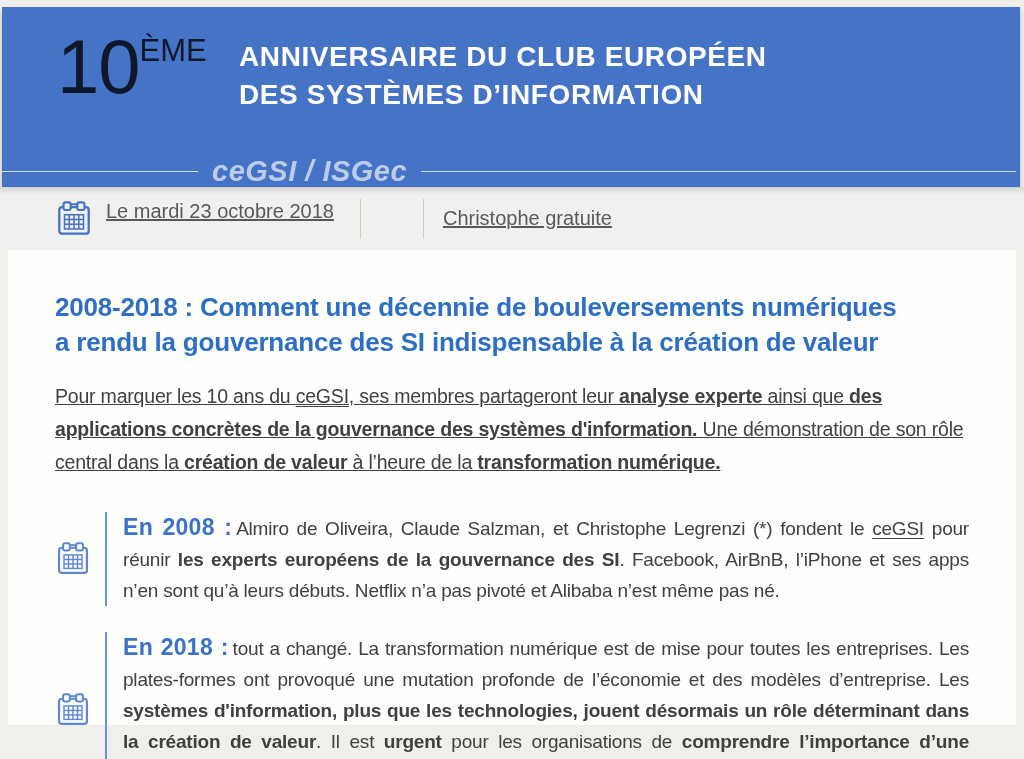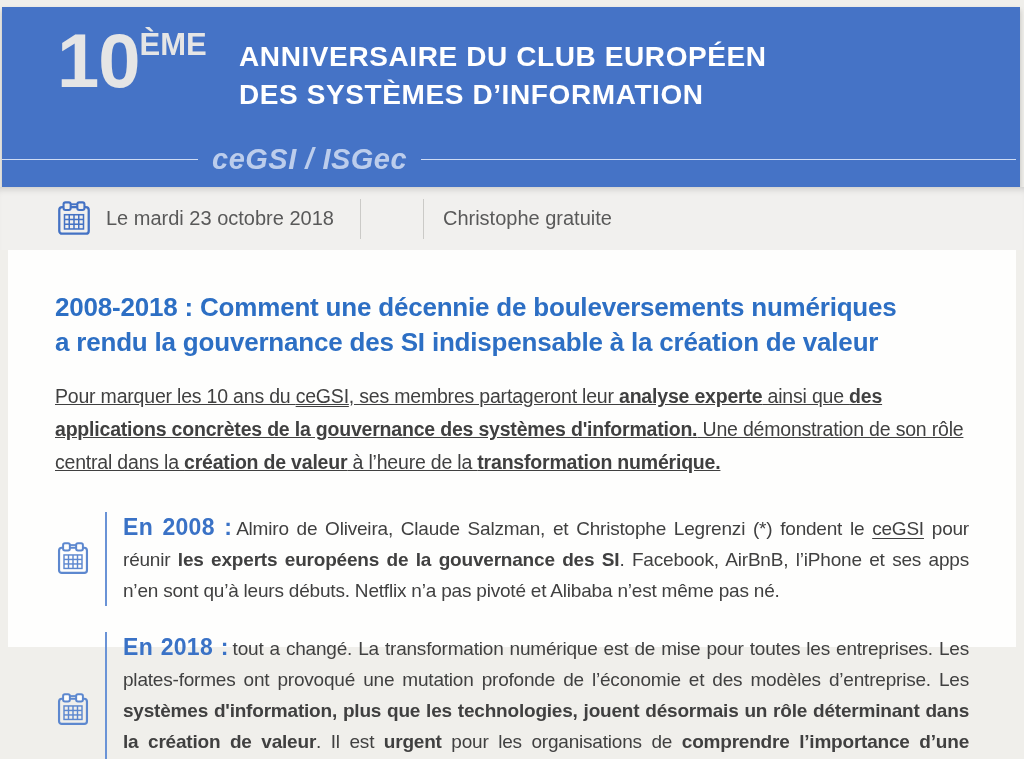--- a/index.html
+++ b/index.html
@@ -11,61 +11,61 @@
   }
   .page{position:relative;width:1024px;height:759px;overflow:hidden;}
 
   
   .hero{
     position:absolute;left:2px;top:7px;width:1018px;height:180px;
     background:#4573c6;
     box-shadow:0 3px 5px rgba(0,0,0,.22);
   }
   .hero-number{
-    position:absolute;left:55px;top:16px;color:#e5e5e5;
-    font-weight:bold;line-height:1;white-space:nowrap;
+    position:absolute;left:55px;top:22px;color:#0f172a;
+    font-weight:normal;line-height:1;white-space:nowrap;
   }
   .hero-number .big{font-size:76px;letter-spacing:-1px;}
   .hero-number .sup{
     font-size:31px;vertical-align:top;position:relative;top:6px;letter-spacing:0;
   }
   .hero-title{
     position:absolute;left:237px;top:31px;
     font-size:28px;font-weight:bold;line-height:38px;letter-spacing:.6px;
     color:#ffffff;white-space:nowrap;
   }
   .hero-title .light{color:#ffffff;font-weight:600;}
   .hero-sub{
-    position:absolute;left:0;right:0;top:132px;height:40px;
+    position:absolute;left:0;right:0;top:144px;height:40px;
     display:flex;align-items:center;
   }
   .hero-sub .rule{height:1px;background:#cfdcf4;}
   .hero-sub .rule-left{width:196px;}
   .hero-sub .rule-right{flex:1;margin-right:4px;}
   .hero-sub .sub-text{
     color:#bccdec;font-size:29px;font-style:italic;font-weight:600;
     margin:0 14px;white-space:nowrap;letter-spacing:.5px;
   }
 
   
   .info-bar{
     position:absolute;left:0;top:187px;width:1024px;height:63px;
     background:#f1f0ee;
     display:flex;align-items:center;
     box-shadow:inset 0 7px 7px -5px rgba(0,0,0,.16);
   }
-  .info-item{display:flex;align-items:center;gap:13px;color:#595959;font-size:20px;white-space:nowrap;}
+  .info-item{display:flex;align-items:flex-start;gap:13px;color:#595959;font-size:20px;white-space:nowrap;text-decoration:underline;}
   .info-item.first{margin-left:55px;}
   .ib-divider{width:1px;height:40px;background:#cbcac7;}
   .ib-divider.d1{margin:0 24px 0 26px;}
   .ib-divider.d2{margin:0 19px 0 38px;}
 
   
   .content{
-    position:absolute;left:8px;top:250px;width:1008px;height:397px;
+    position:absolute;left:8px;top:250px;width:1008px;height:475px;
     background:#fefefd;
     box-sizing:border-box;
     padding:40px 47px 0 47px;
     color:#404040;
   }
   .heading{
     color:#2d6fc4;font-size:26px;font-weight:bold;line-height:35px;
     letter-spacing:-.2px;margin:0 0 20px 0;
   }
   .intro{

